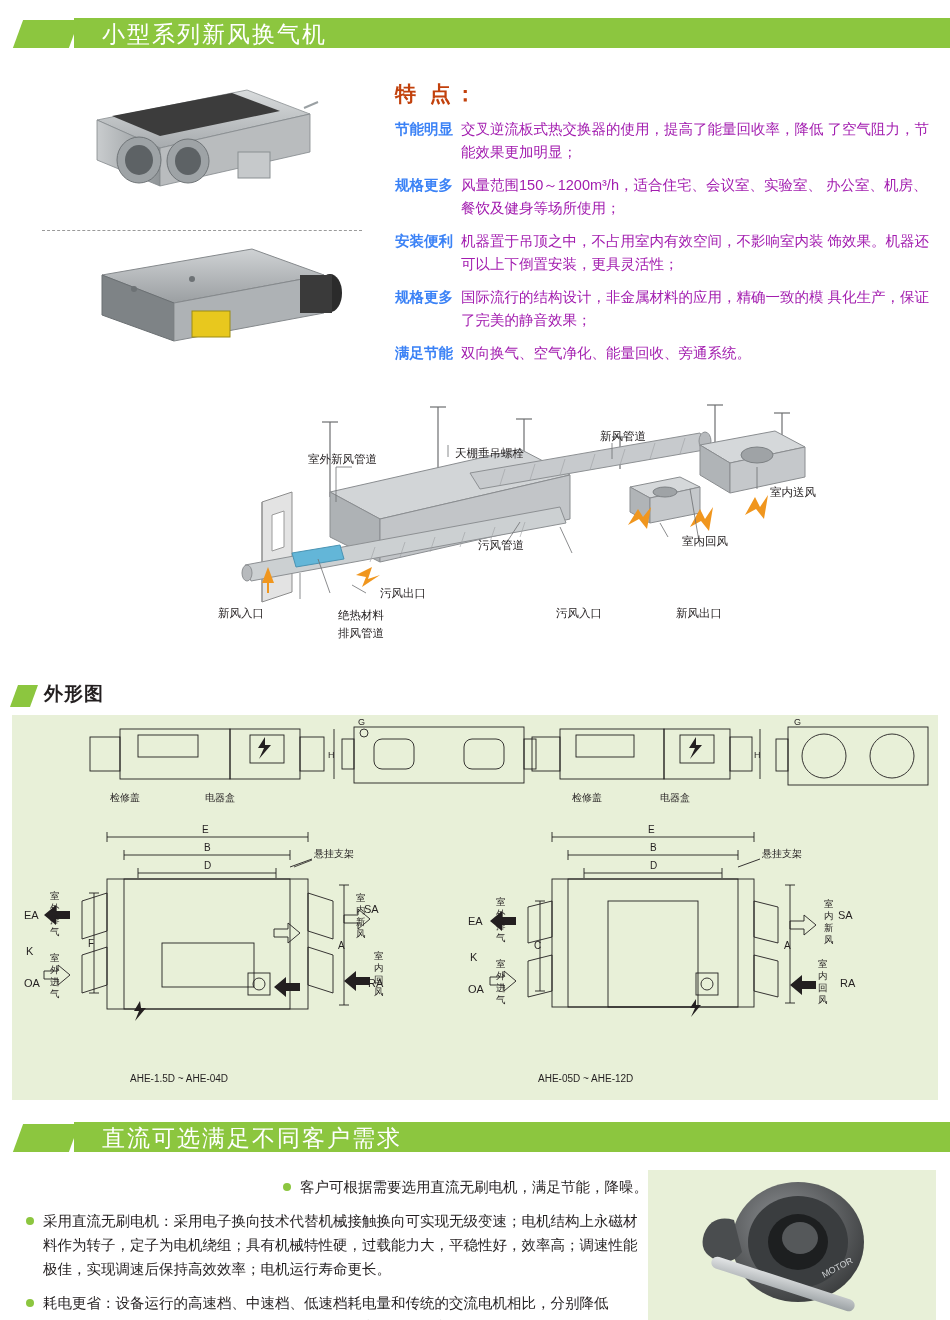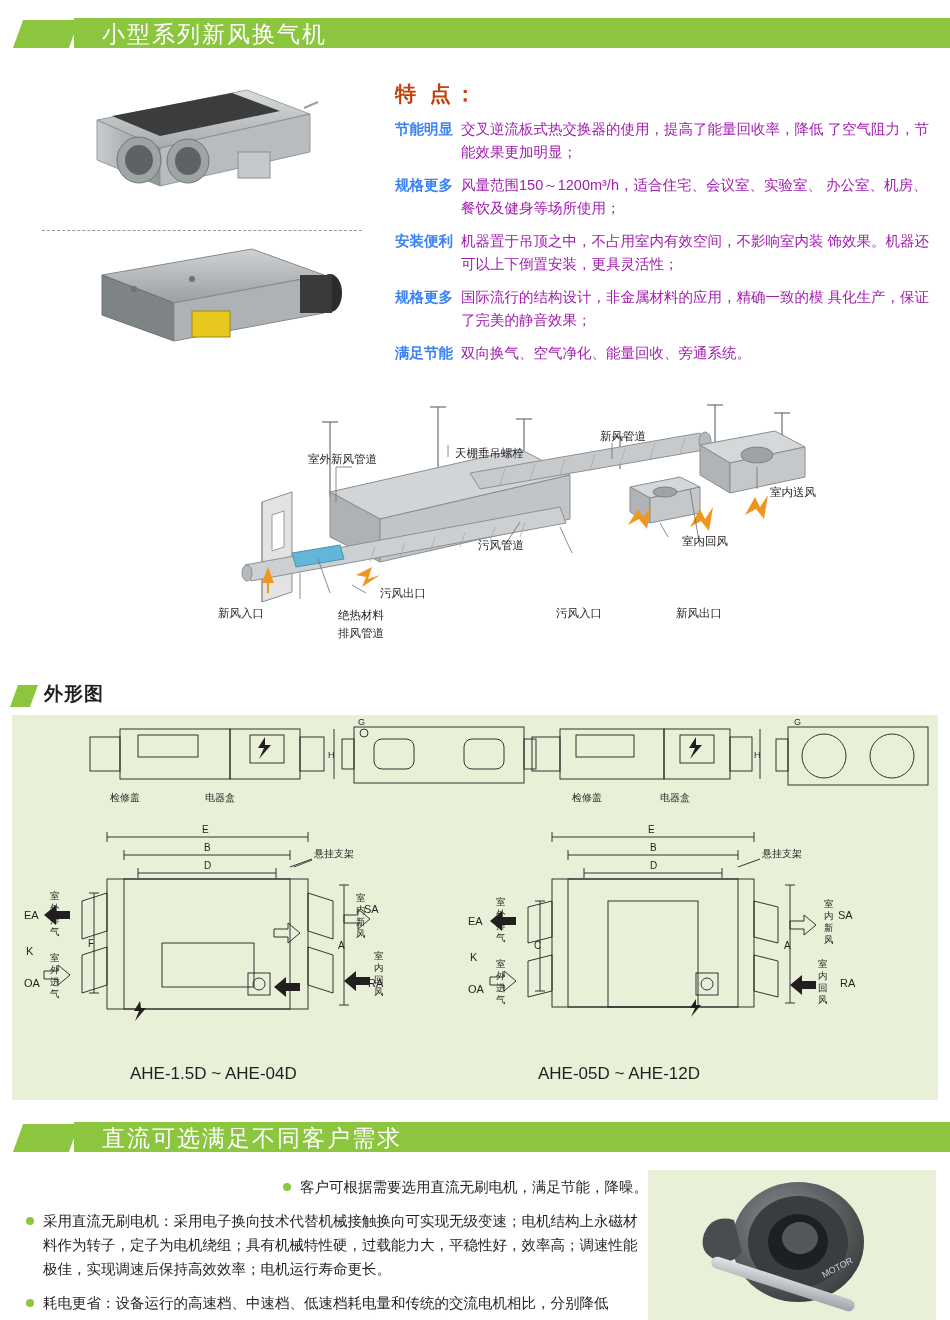--- a/index.html
+++ b/index.html
@@ -101,21 +101,21 @@
   }
   
   .outline-panel{
     margin:8px 12px 0 12px;
     background:#e8f0d8;
     height:385px;
     position:relative;
   }
   .op-cap{
     position:absolute;
-    font-size:17px;
+    font-size:10px;
     color:#231f20;
     white-space:nowrap;
   }
   
   .bottom{
     display:flex;
     margin-top:8px;
   }
   .bullets{
     width:648px;

